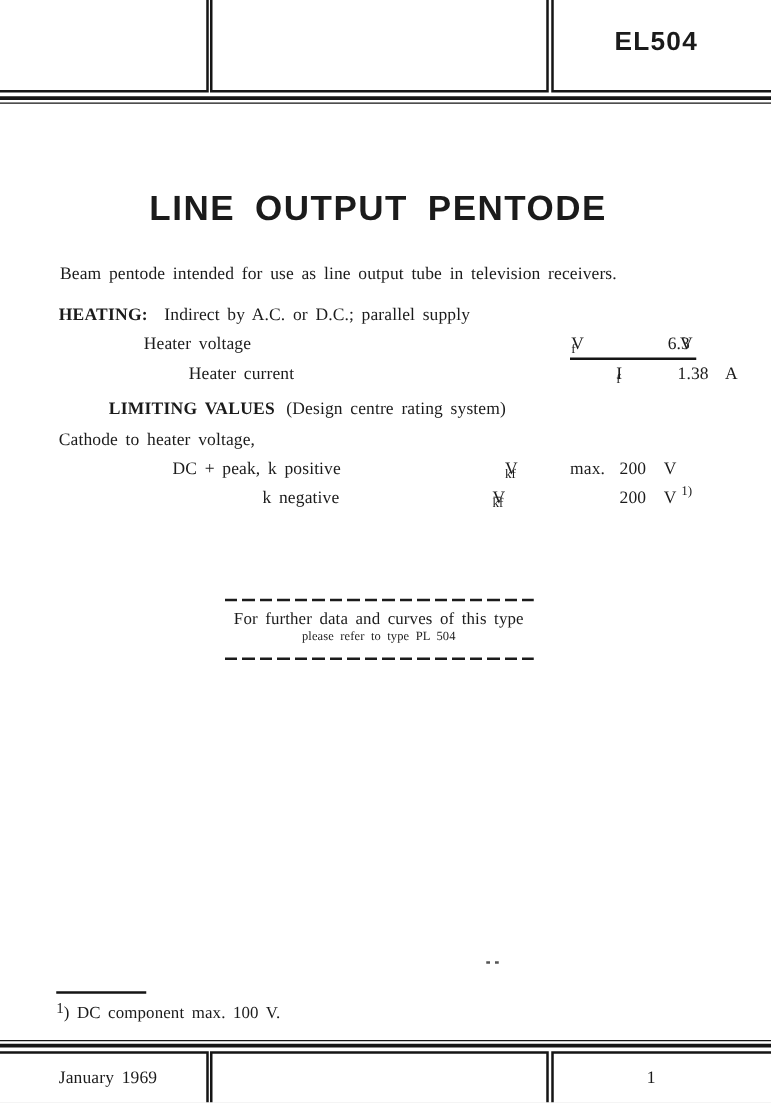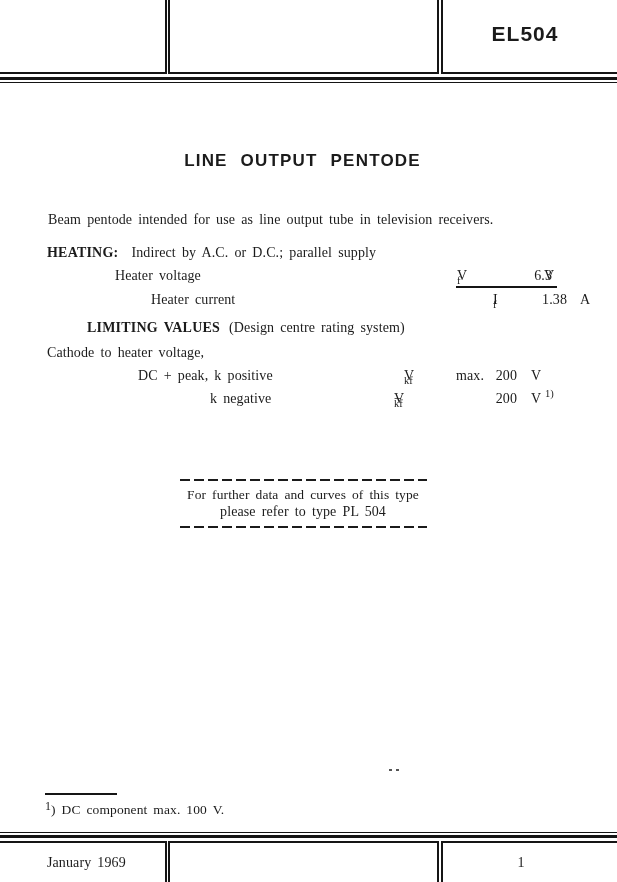--- a/index.html
+++ b/index.html
@@ -31,21 +31,21 @@
 <div class="page">
 
   <div class="box" style="left:-2px;top:-6px;width:165px;height:76px;"></div>
   <div class="box" style="left:168px;top:-6px;width:267px;height:76px;"></div>
   <div class="box" style="left:441px;top:-6px;width:182px;height:76px;"></div>
   <div class="abs sans" style="left:441px;top:22px;width:168px;text-align:center;font-size:21px;letter-spacing:1px;">EL504</div>
 
   <div class="hline" style="top:77px;height:2.5px;"></div>
   <div class="hline" style="top:81.5px;height:1px;"></div>
 
-  <div class="abs sans" style="left:0;right:12px;top:151px;text-align:center;font-size:17px;letter-spacing:1.2px;word-spacing:7px;">LINE  OUTPUT  PENTODE</div>
+  <div class="abs sans" style="left:0;right:12px;top:151px;text-align:center;font-size:28px;letter-spacing:1.2px;word-spacing:7px;">LINE  OUTPUT  PENTODE</div>
 
   <div class="abs" style="left:48px;top:212px;">Beam pentode intended for use as line output tube in television receivers.</div>
 
   <div class="abs" style="left:47px;top:245px;">
     <b>HEATING:</b>
     <span style="margin-left:7px;">Indirect by A.C. or D.C.; parallel supply</span>
   </div>
 
   <div class="row" style="top:268px;">
     <span style="left:115px;">Heater voltage</span>
@@ -81,21 +81,21 @@
   <div class="row" style="top:391px;">
     <span style="left:210px;">k negative</span>
     <span style="left:394px;"><span>−</span><span>V</span><sub>kf</sub></span>
     <span class="val" style="left:480px;width:37px;">200</span>
     <span style="left:531px;">V</span>
     <span style="left:545px;top:-3px;"><sup>1)</sup></span>
   </div>
 
   <div class="dash" style="left:180px;top:479px;width:247px;"></div>
   <div class="abs" style="left:165px;top:487px;width:276px;text-align:center;font-size:13.5px;">For further data and curves of this type</div>
-  <div class="abs" style="left:165px;top:504px;width:276px;text-align:center;font-size:14px;">please refer to type PL 504</div>
+  <div class="abs" style="left:165px;top:504px;width:276px;text-align:center;font-size:10px;">please refer to type PL 504</div>
   <div class="dash" style="left:180px;top:526px;width:247px;"></div>
 
   <div class="speck" style="left:389px;top:769px;"></div>
   <div class="speck" style="left:396px;top:769px;"></div>
 
   <div class="abs" style="left:45px;top:793px;width:72px;height:2px;background:#151515;"></div>
   <div class="abs" style="left:45px;top:799px;font-size:13.5px;">
     <sup style="font-size:12px;">1</sup><span>) DC component max. 100 V.</span>
   </div>
 

